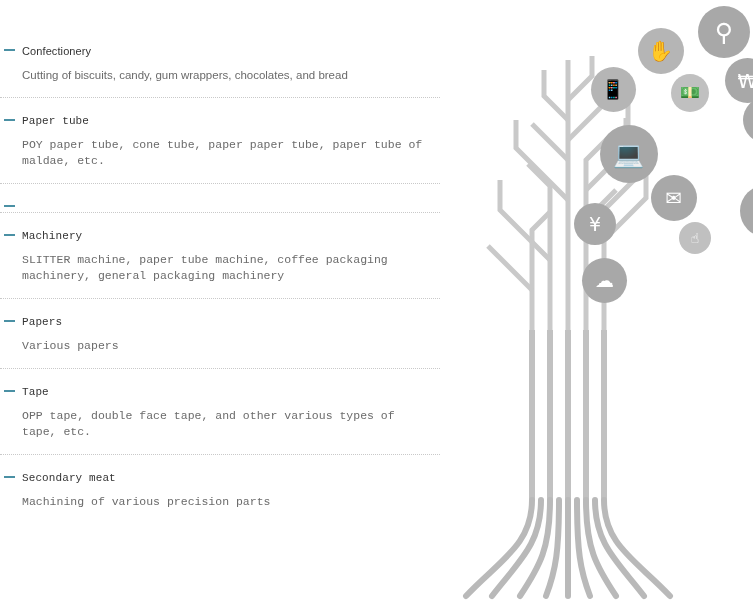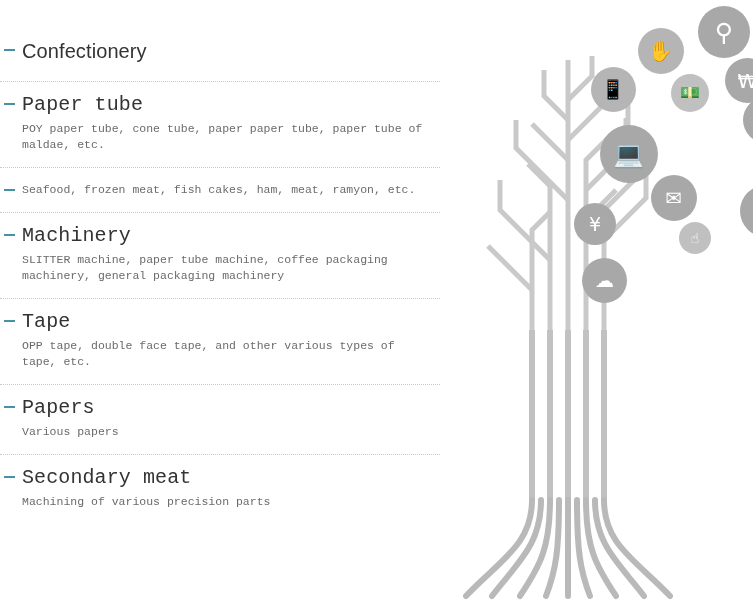--- a/index.html
+++ b/index.html
@@ -39,21 +39,21 @@
   }
   .dash {
     position: absolute;
     left: 4px;
     top: 21px;
     width: 11px;
     height: 2px;
     background: #4a90a4;
   }
   .title {
-    font-size: 20px;
+    font-size: 11px;
     color: #333333;
     line-height: 18px;
     margin-bottom: 7px;
     letter-spacing: 0.1px;
   }
   .desc {
     font-size: 11.5px;
     color: #6b6b6b;
     line-height: 16px;
     max-width: 410px;
@@ -87,54 +87,54 @@
 </head>
 <body>
 
 <div class="page">
 
   <div class="list-col">
     <div class="item">
       <span class="dash"></span>
       <div class="item-inner">
         <div class="title">Confectionery</div>
+        <div class="desc">Cutting of biscuits, candy, gum wrappers, chocolates, and bread</div>
       </div>
     </div>
     <div class="item">
       <span class="dash"></span>
       <div class="item-inner">
         <div class="title">Paper tube</div>
         <div class="desc">POY paper tube, cone tube, paper paper tube, paper tube of maldae, etc.</div>
       </div>
     </div>
     <div class="item">
       <span class="dash"></span>
       <div class="item-inner">
-        <div class="desc">Seafood, frozen meat, fish cakes, ham, meat, ramyon, etc.</div>
       </div>
     </div>
     <div class="item">
       <span class="dash"></span>
       <div class="item-inner">
         <div class="title">Machinery</div>
         <div class="desc">SLITTER machine, paper tube machine, coffee packaging machinery, general packaging machinery</div>
       </div>
     </div>
     <div class="item">
       <span class="dash"></span>
       <div class="item-inner">
+        <div class="title">Papers</div>
+        <div class="desc">Various papers</div>
+      </div>
+    </div>
+    <div class="item">
+      <span class="dash"></span>
+      <div class="item-inner">
         <div class="title">Tape</div>
         <div class="desc">OPP tape, double face tape, and other various types of tape, etc.</div>
-      </div>
-    </div>
-    <div class="item">
-      <span class="dash"></span>
-      <div class="item-inner">
-        <div class="title">Papers</div>
-        <div class="desc">Various papers</div>
       </div>
     </div>
     <div class="item">
       <span class="dash"></span>
       <div class="item-inner">
         <div class="title">Secondary meat</div>
         <div class="desc">Machining of various precision parts</div>
       </div>
     </div>
   </div>

